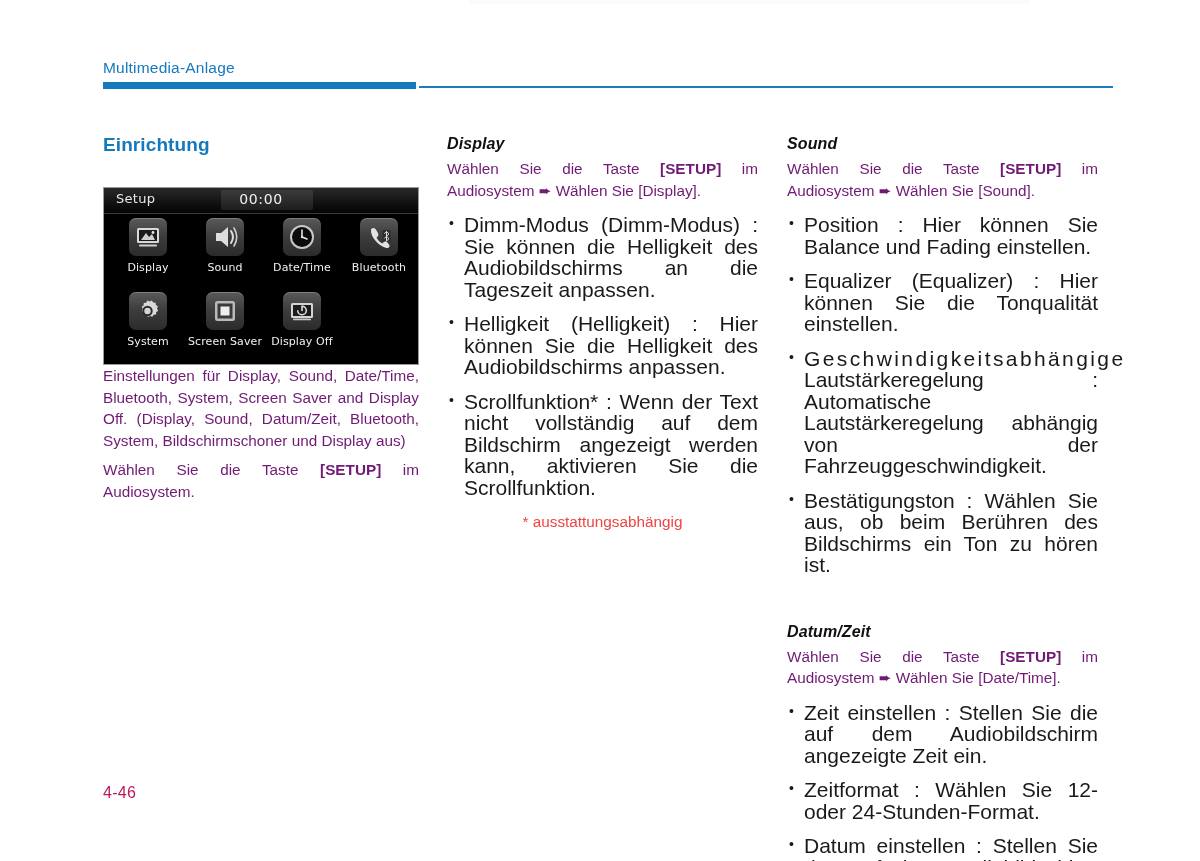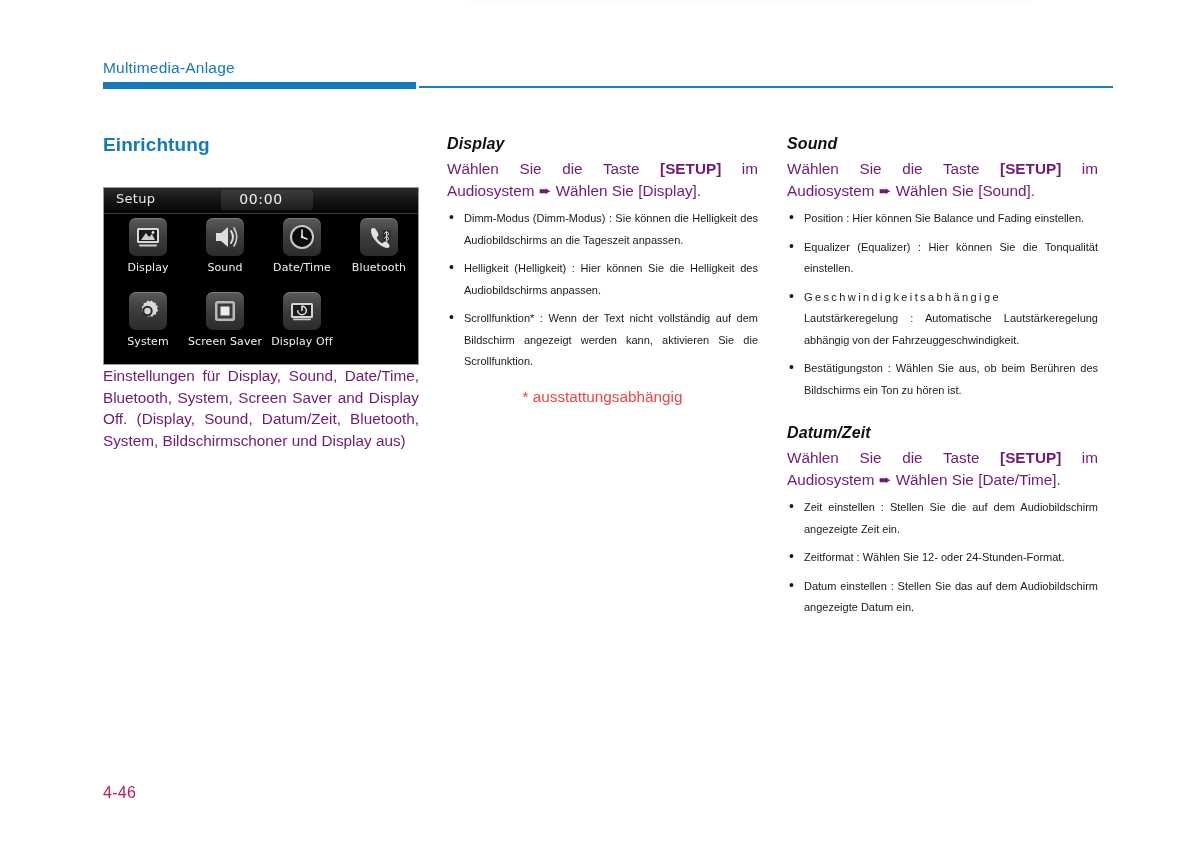--- a/index.html
+++ b/index.html
@@ -115,22 +115,22 @@
 
   
   ul.bullets {
     list-style: none;
     margin: 0;
     padding: 0;
   }
   ul.bullets > li {
     position: relative;
     padding-left: 17px;
-    margin-top: 7px;
-    font-size: 11px;
+    margin-top: 13px;
+    font-size: 21px;
     line-height: 21.5px;
     text-align: justify;
     text-justify: inter-word;
     color: #1a1a1a;
   }
   ul.bullets > li::before {
     content: "\2022";
     position: absolute;
     left: 2px;
     top: -1px;
@@ -358,20 +358,21 @@
             </svg>
           </div>
           <div class="icon-label">Display Off</div>
         </div>
 
       </div>
     </div>
 
     <p class="body" style="">Einstellungen für Display, Sound, Date/Time, Bluetooth, System, Screen Saver and Display Off. (Display, Sound, Datum/Zeit, Bluetooth, System, Bildschirmschoner und Display aus)</p>
 
+    <p class="body"><span>Wählen Sie die Taste </span><b>[SETUP]</b><span> im Audiosystem.</span></p>
   </div>
 
   <div class="col col-mid">
 
     <h2 class="sub-title">Display</h2>
 
     <p class="body"><span>Wählen Sie die Taste </span><b>[SETUP]</b><span> im Audiosystem</span> <span class="arrow">➨</span> <span>Wählen Sie [Display].</span></p>
 
     <ul class="bullets">
       <li>Dimm-Modus (Dimm-Modus) : Sie können die Helligkeit des Audiobildschirms an die Tageszeit anpassen.</li>
@@ -388,21 +389,21 @@
 
     <p class="body nj"><span>Wählen Sie die Taste </span><b>[SETUP]</b><span> im Audiosystem</span> <span class="arrow">➨</span> <span>Wählen Sie [Sound].</span></p>
 
     <ul class="bullets">
       <li>Position : Hier können Sie Balance und Fading einstellen.</li>
       <li>Equalizer (Equalizer) : Hier können Sie die Tonqualität einstellen.</li>
       <li><span class="spaced-word">Geschwindigkeitsabhängige</span> <span>Lautstärkeregelung : Automatische Lautstärkeregelung abhängig von der Fahrzeuggeschwindigkeit.</span></li>
       <li>Bestätigungston : Wählen Sie aus, ob beim Berühren des Bildschirms ein Ton zu hören ist.</li>
     </ul>
 
-    <h2 class="sub-title" style="margin-top:21px;">Datum/Zeit</h2>
+    <h2 class="sub-title" style="margin-top:45px;">Datum/Zeit</h2>
 
     <p class="body"><span>Wählen Sie die Taste </span><b>[SETUP]</b><span> im Audiosystem</span> <span class="arrow">➨</span> <span>Wählen Sie [Date/Time].</span></p>
 
     <ul class="bullets">
       <li>Zeit einstellen : Stellen Sie die auf dem Audiobildschirm angezeigte Zeit ein.</li>
       <li>Zeitformat : Wählen Sie 12- oder 24-Stunden-Format.</li>
       <li>Datum einstellen : Stellen Sie das auf dem Audiobildschirm angezeigte Datum ein.</li>
     </ul>
   </div>
 

